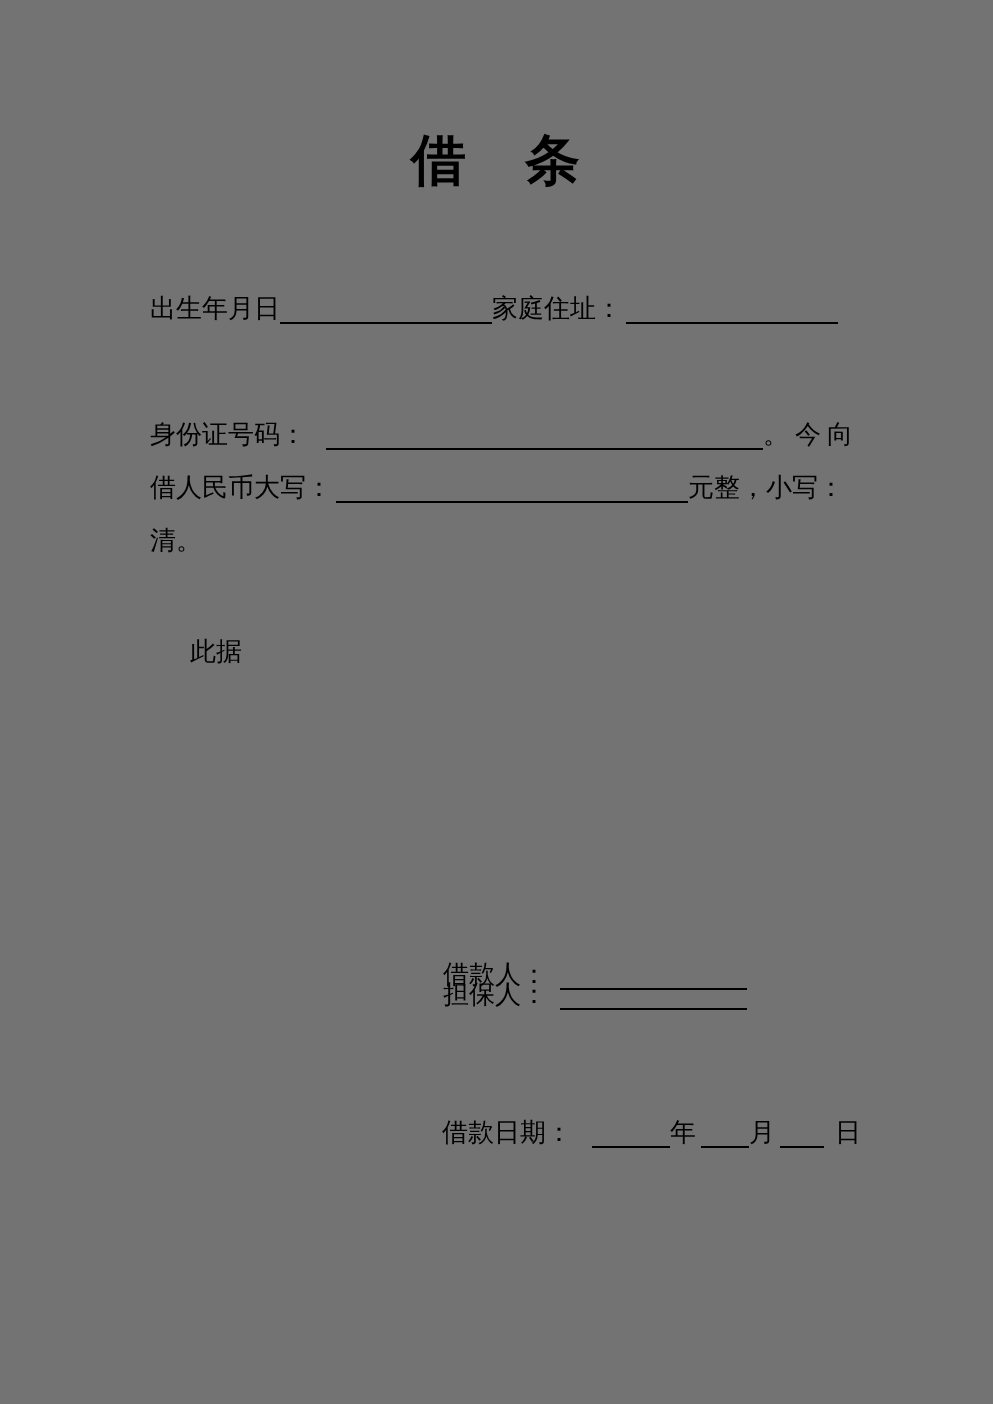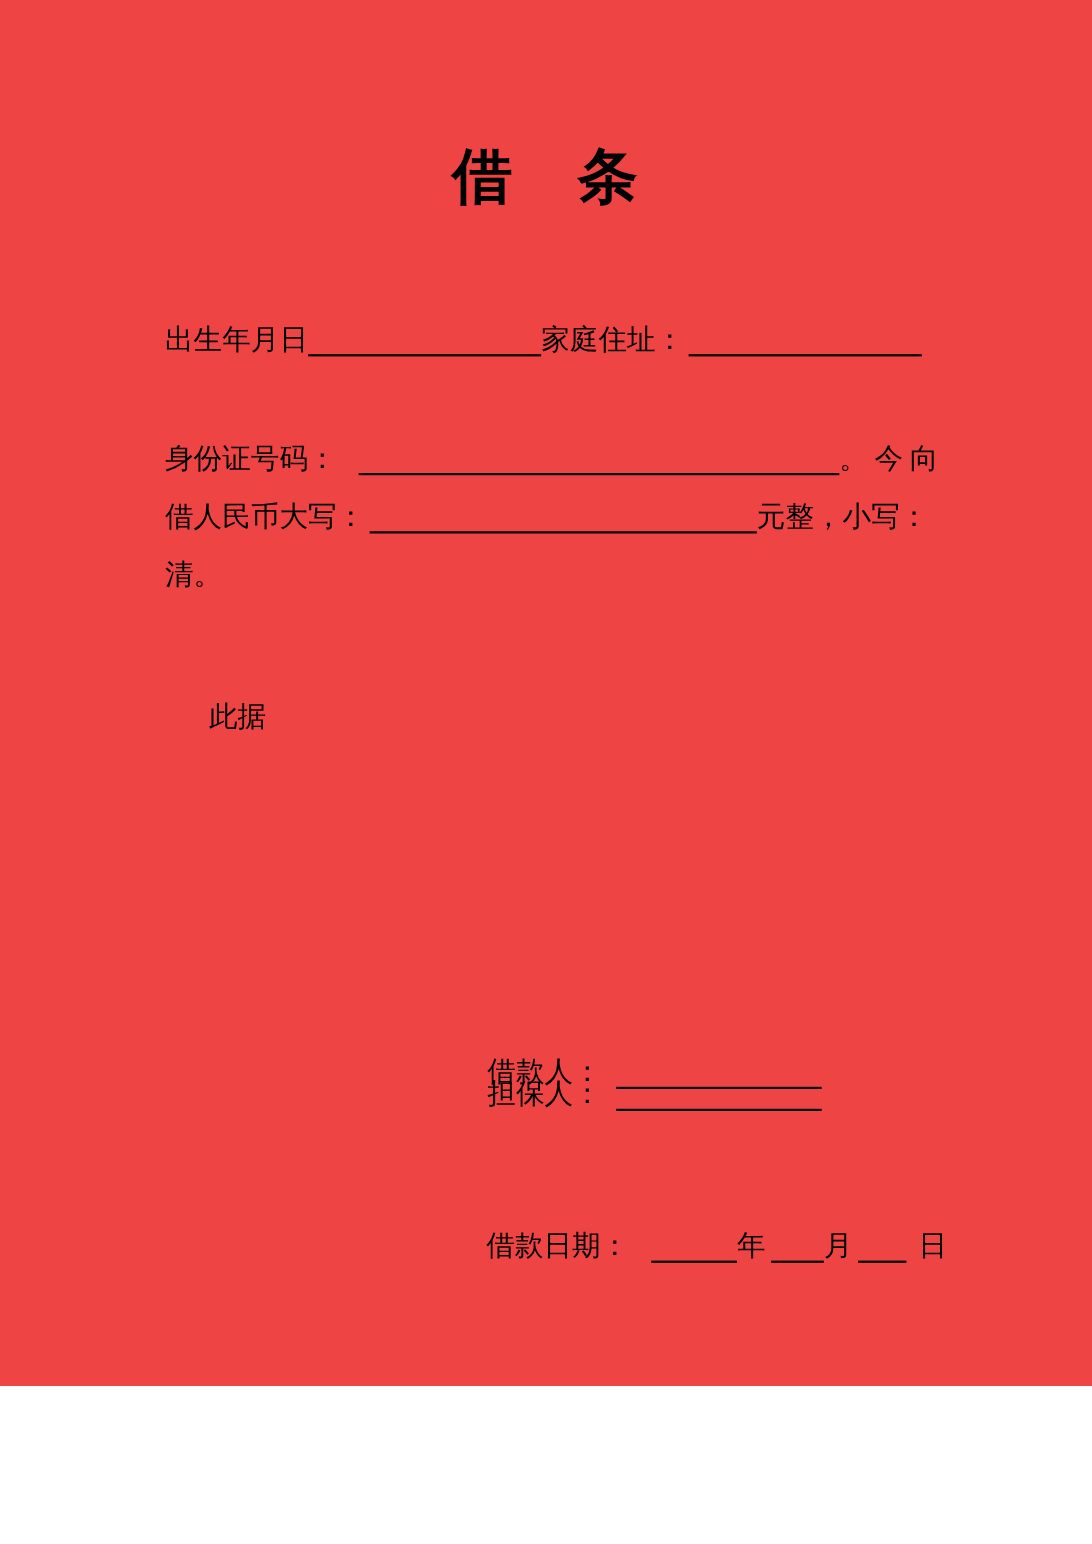--- a/index.html
+++ b/index.html
@@ -1,41 +1,41 @@
 <!DOCTYPE html>
 <html><head>
 <meta charset="utf-8">
 <style>
   html, body { margin: 0; padding: 0; background: #ffffff; }
   .page {
     position: relative;
     width: 993px;
-    height: 1260px;
-    background: #ef4444;
+    height: 1404px;
+    background: #737373;
     color: #000000;
     font-family: "Liberation Serif", "DejaVu Serif", serif;
     overflow: hidden;
   }
   .doc-title {
     position: absolute;
     top: 128px;
     left: 0;
     width: 100%;
     text-align: center;
     font-size: 55px;
     font-weight: bold;
     line-height: 66px;
     letter-spacing: 2px;
     white-space: nowrap;
   }
   .body-text { font-size: 26px; line-height: 53px; }
   .line { white-space: nowrap; }
   .para1 { position: absolute; left: 150px; top: 282px; width: 716px; }
   .para1 .indent { padding-left: 52px; }
-  .para2 { position: absolute; left: 150px; top: 390px; width: 716px; }
+  .para2 { position: absolute; left: 150px; top: 408px; width: 716px; }
   .closing { position: absolute; left: 190px; top: 625px; }
   .sig-borrower  { position: absolute; left: 443px; top: 948px; }
   .sig-guarantor { position: absolute; left: 443px; top: 968px; font-family: Liberation Serif, serif; }
   .date-row { position: absolute; left: 442px; top: 1106px; }
   .blank {
     display: inline-block;
     height: 26px;
     border-bottom: 2px solid #000000;
     vertical-align: -7px;
   }

